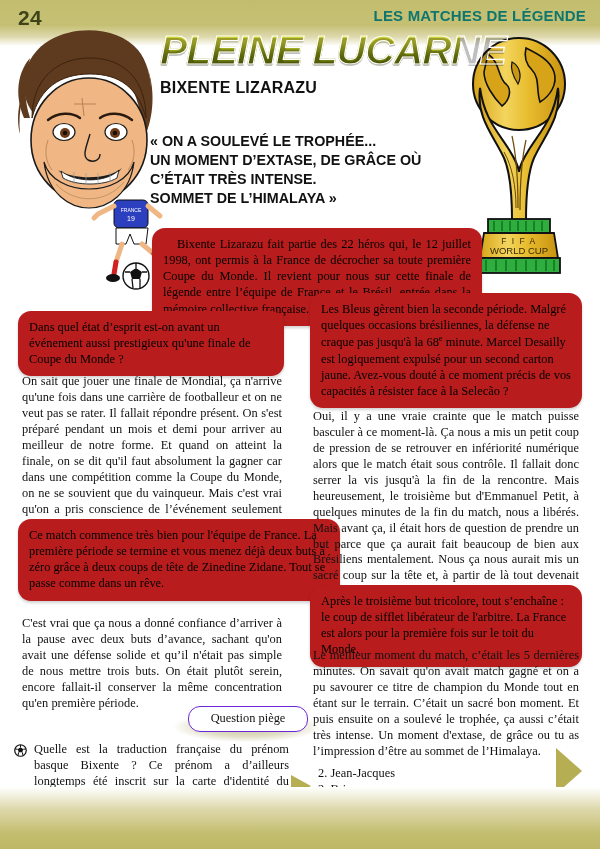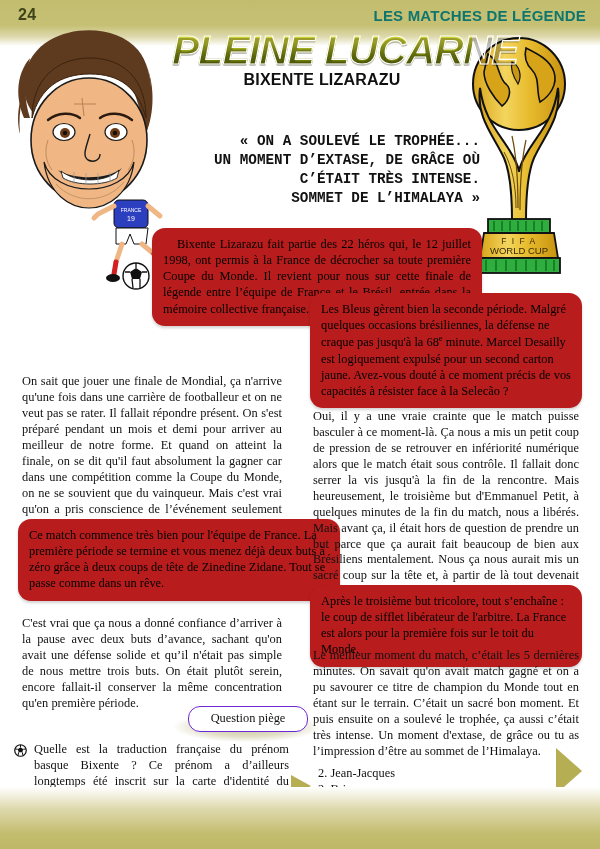--- a/index.html
+++ b/index.html
@@ -14,51 +14,52 @@
   .band-top{
     position:absolute;left:0;top:0;width:600px;height:46px;
     background:linear-gradient(to bottom,#c2bd6e 0%,#c6c075 55%,#ded9ad 80%,#ffffff 100%);
   }
   .band-bottom{
     position:absolute;left:0;bottom:0;width:600px;height:62px;
     background:linear-gradient(to bottom,#ffffff 0%,#ded9ad 35%,#c3bd6f 75%,#bdb766 100%);
   }
   .page-number{
     position:absolute;left:18px;top:6px;
-    font-family:"Liberation Sans",sans-serif;font-weight:bold;font-size:16px;
+    font-family:"Liberation Sans",sans-serif;font-weight:bold;font-size:21px;
     color:#3e4417;letter-spacing:.3px;
   }
   .section-title{
     position:absolute;right:14px;top:7px;
     font-family:"Liberation Sans",sans-serif;font-weight:bold;font-size:15px;
     color:#0f766e;letter-spacing:.2px;
   }
 
   
   .masthead{
-    position:absolute;left:172px;top:30px;width:300px;text-align:center;
+    position:absolute;left:160px;top:30px;width:300px;
   }
   .main-title{
     font-family:"Liberation Sans",sans-serif;font-weight:bold;font-style:italic;
     font-size:41px;letter-spacing:-1px;line-height:1;
     background:linear-gradient(to bottom,#d6d84a 0%,#c9cf33 30%,#7c8a10 62%,#55600a 100%);
     -webkit-background-clip:text;background-clip:text;color:transparent;
     -webkit-text-stroke:1.2px #ffffff;
     text-shadow:0 2px 0 rgba(0,0,0,.25);
     white-space:nowrap;
   }
   .sub-title{
+    margin-top:8px;
     font-family:"Liberation Sans",sans-serif;font-weight:bold;font-size:16px;
     color:#111;letter-spacing:.2px;
   }
 
   
   .pullquote{
-    position:absolute;left:150px;top:132px;width:330px;text-align:right;
-    font-family:Liberation Mono, monospace;font-weight:bold;font-size:14.3px;
+    position:absolute;left:150px;top:132px;width:330px;text-align:left;
+    font-family:Liberation Sans, sans-serif;font-weight:bold;font-size:14.3px;
     line-height:1.33;color:#111;
   }
 
   
   .olive-box{
     position:absolute;background:#b91c1c;border-radius:13px;
     color:#000;font-size:12.4px;line-height:1.3;
     padding:8px 11px 9px 11px;box-sizing:border-box;
     box-shadow:0 2px 3px rgba(0,0,0,.18);
   }
@@ -234,20 +235,21 @@
     <div>« ON A SOULEVÉ LE TROPHÉE...</div>
     <div>UN MOMENT D’EXTASE, DE GRÂCE OÙ</div>
     <div>C’ÉTAIT TRÈS INTENSE.</div>
     <div>SOMMET DE L’HIMALAYA »</div>
   </div>
 
   <div class="olive-box intro-box">
     <p>Bixente Lizarazu fait partie des 22 héros qui, le 12 juillet 1998, ont permis à la France de décrocher sa toute première Coupe du Monde. Il revient pour nous sur cette finale de légende entre l’équipe de France et le Brésil, entrée dans la mémoire collective française.</p>
   </div>
 
+  <div class="olive-box q-box" id="q1">Dans quel état d’esprit est-on avant un événement aussi prestigieux qu'une finale de Coupe du Monde ?</div>
   <div class="body-text" id="a1">
     <p>On sait que jouer une finale de Mondial, ça n'arrive qu'une fois dans une carrière de footballeur et on ne veut pas se rater. Il fallait répondre présent. On s'est préparé pendant un mois et demi pour arriver au meilleur de notre forme. Et quand on atteint la finale, on se dit qu'il faut absolument la gagner car dans une compétition comme la Coupe du Monde, on ne se souvient que du vainqueur. Mais c'est vrai qu'on a pris conscience de l’événement seulement ce 12 juillet 1998. Avant, on était tellement dans notre bulle qu'on avait l’impression de disputer un tournoi de quartier.</p>
   </div>
 
   <div class="olive-box q-box" id="q2">Ce match commence très bien pour l'équipe de France. La première période se termine et vous menez déjà deux buts à zéro grâce à deux coups de tête de Zinedine Zidane. Tout se passe comme dans un rêve.</div>
   <div class="body-text" id="a2">
     <p>C'est vrai que ça nous a donné confiance d’arriver à la pause avec deux buts d’avance, sachant qu'on avait une défense solide et qu’il n'était pas simple de nous mettre trois buts. On était plutôt serein, encore fallait-il conserver la même concentration qu'en première période.</p>
   </div>
 
   <div class="olive-box q-box" id="q3"><span>Les Bleus gèrent bien la seconde période. Malgré quelques occasions brésiliennes, la défense ne craque pas jusqu'à la 68</span><sup>e</sup><span> minute. Marcel Desailly est logiquement expulsé pour un second carton jaune. Avez-vous douté à ce moment précis de vos capacités à résister face à la Selecão ?</span></div>

